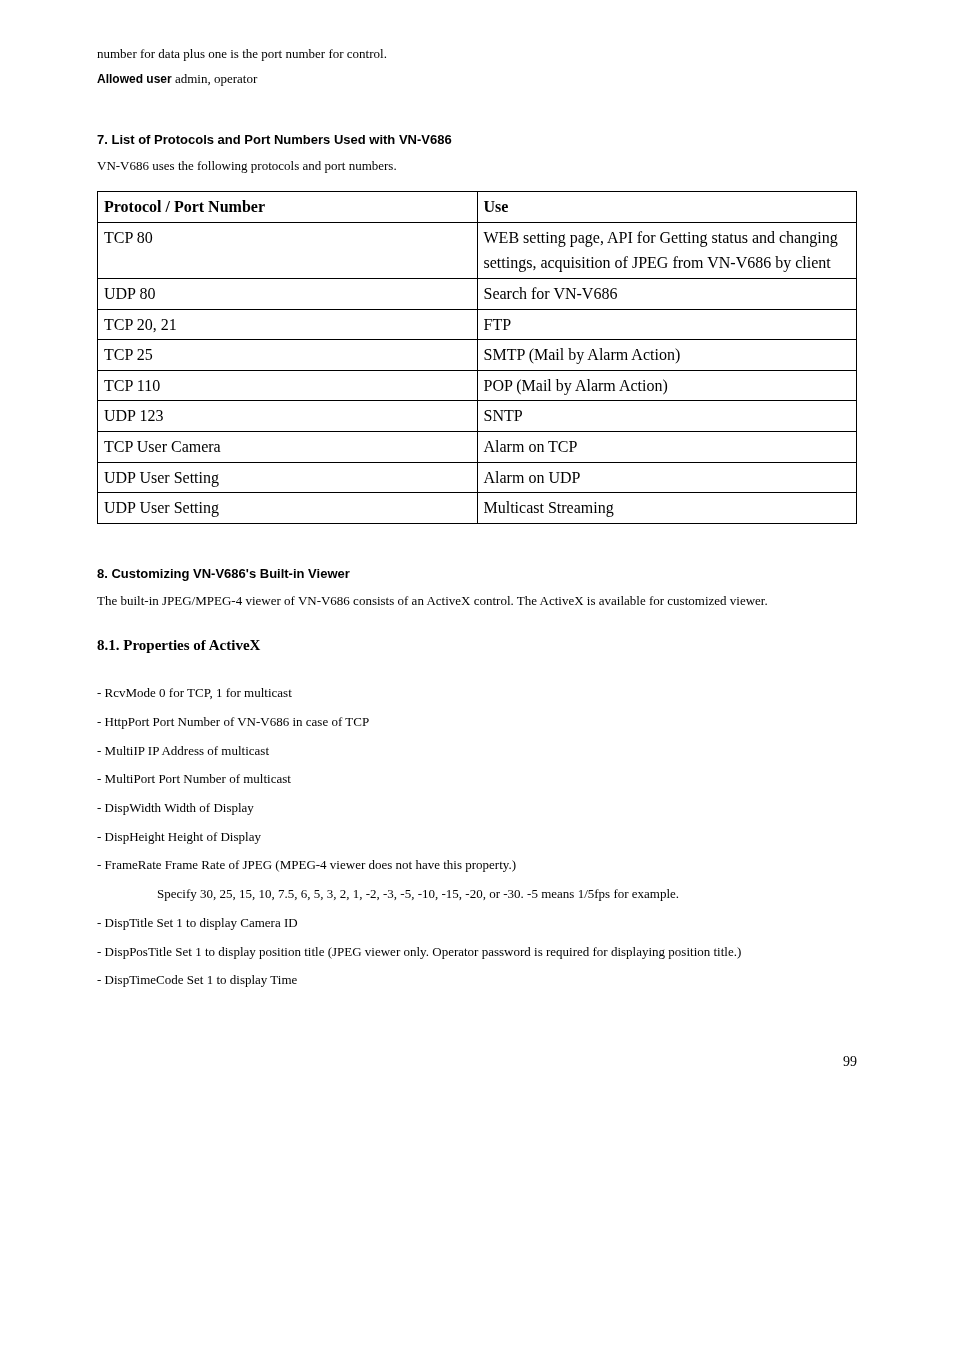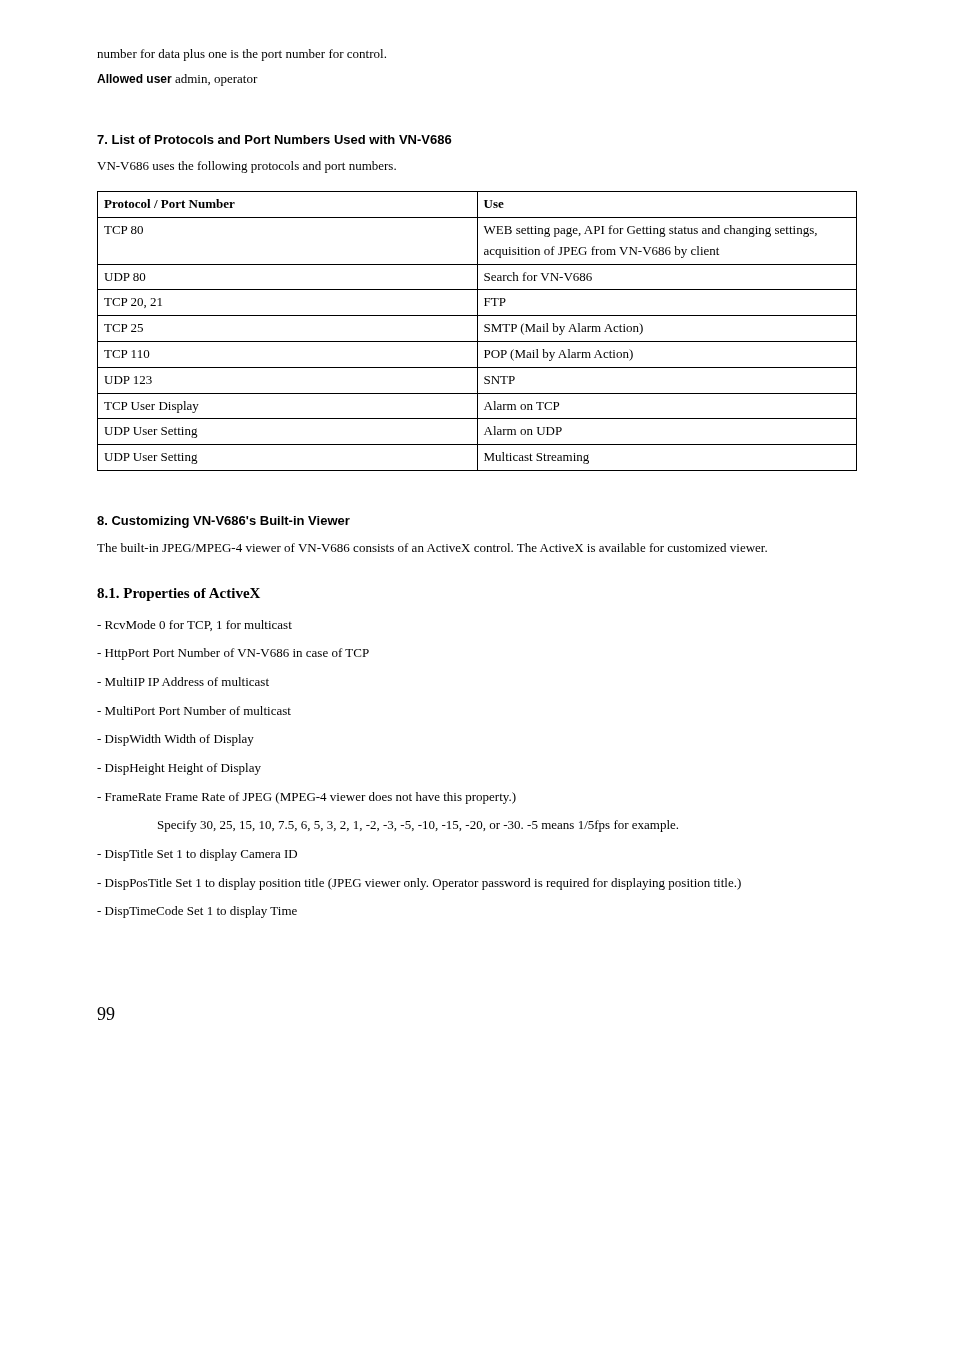--- a/index.html
+++ b/index.html
@@ -16,46 +16,46 @@
     font-weight: bold;
     font-size: 13px;
     margin-top: 40px;
     margin-bottom: 6px;
   }
   h3.subsection {
     font-family: "Times New Roman", serif;
     font-weight: bold;
     font-size: 15px;
     margin-top: 22px;
-    margin-bottom: 8px;
+    margin-bottom: 24px;
   }
   .allowed {
     font-family: Arial, Helvetica, sans-serif;
     font-weight: bold;
     font-size: 12px;
   }
   table {
     border-collapse: collapse;
     width: 100%;
     margin-top: 14px;
-    font-size: 13px;
+    font-size: 16px;
   }
   th, td {
     border: 1px solid #000;
     padding: 2px 6px;
     text-align: left;
     vertical-align: top;
   }
   th {
     font-weight: bold;
   }
   .page-num {
-    text-align: left;
-    margin-top: 76px;
-    font-size: 18px;
+    text-align: right;
+    margin-top: 58px;
+    font-size: 14px;
   }
   p { margin: 4px 0; }
   .prop-line { margin: 4px 0; line-height:1.9; }
   .indent { margin-left: 60px; }
 </style>
 </head>
 <body>
 
 <p>number for data plus one is the port number for control.</p>
 
@@ -93,21 +93,21 @@
       </tr>
     <tr>
         <td>TCP  110</td>
         <td>POP (Mail by Alarm Action)</td>
       </tr>
     <tr>
         <td>UDP  123</td>
         <td>SNTP</td>
       </tr>
     <tr>
-        <td>TCP  User Display</td>
+        <td>TCP  User Camera</td>
         <td>Alarm on TCP</td>
       </tr>
     <tr>
         <td>UDP  User Setting</td>
         <td>Alarm on UDP</td>
       </tr>
     <tr>
         <td>UDP  User Setting</td>
         <td>Multicast Streaming</td>
       </tr>

